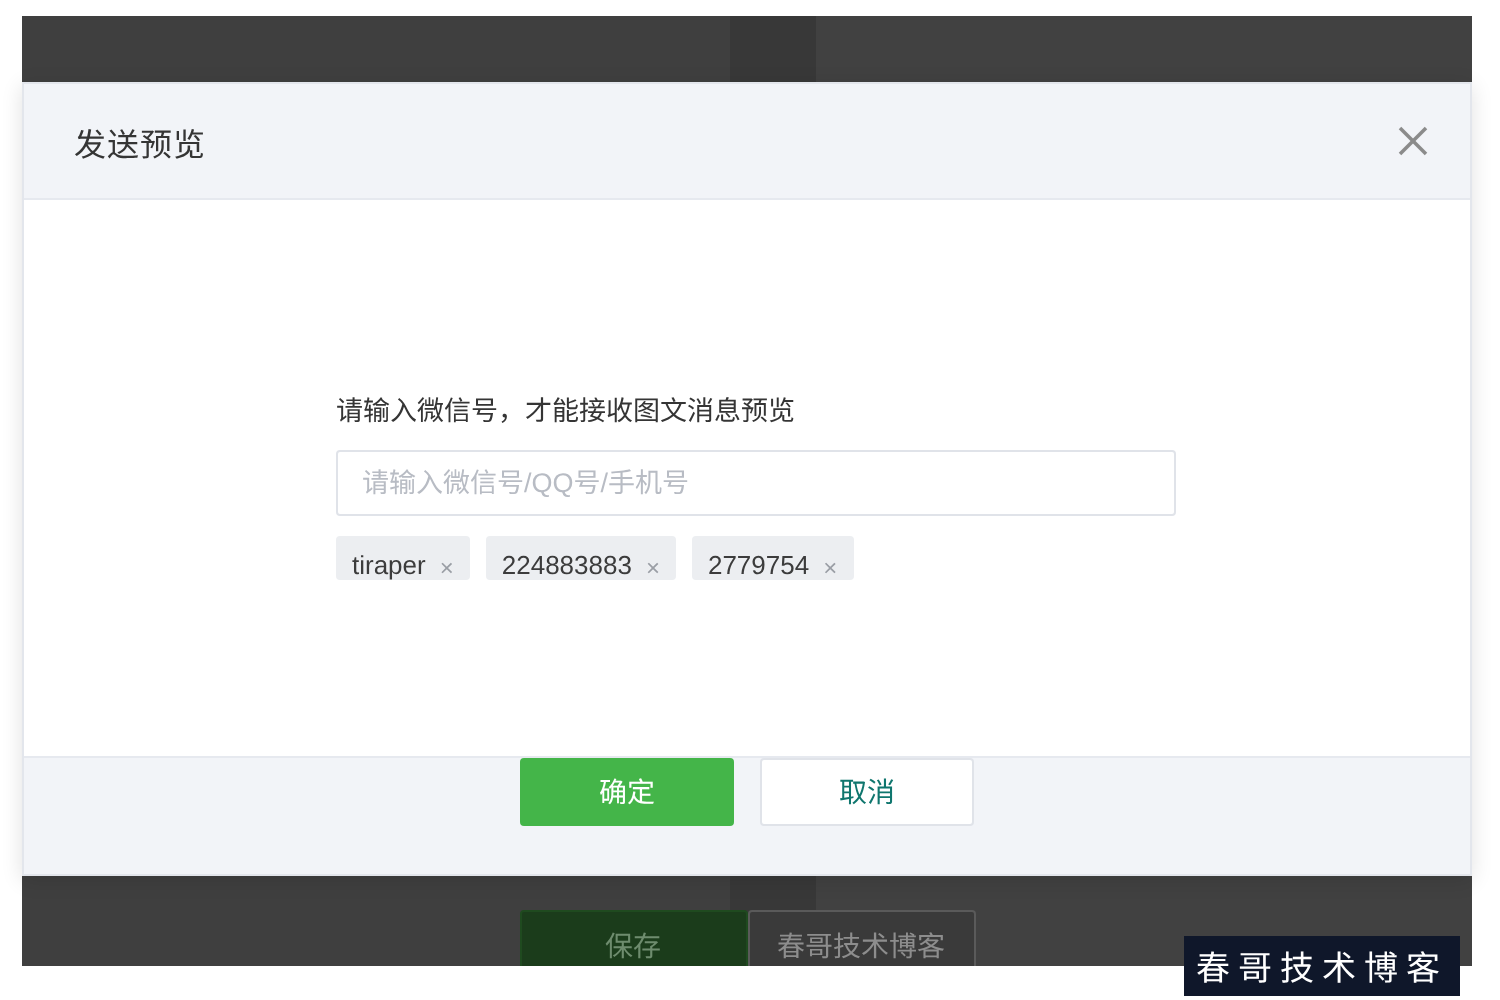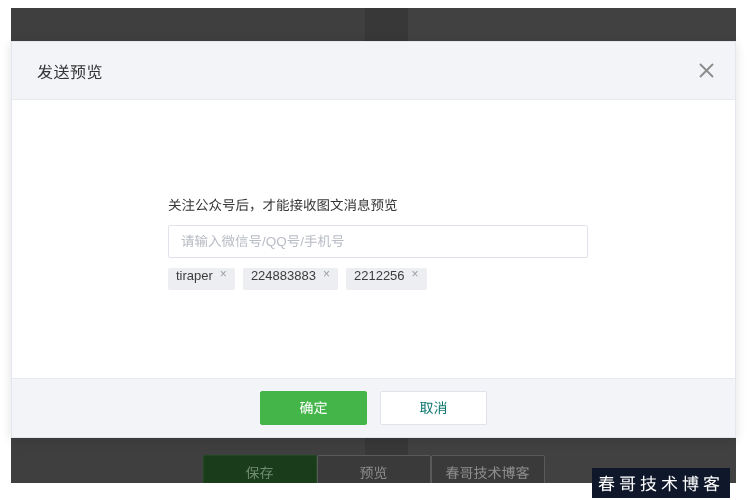--- a/index.html
+++ b/index.html
@@ -173,21 +173,21 @@
   .text-input::placeholder { color: #b8bcc4; }
 
   .tag-list {
     margin-top: 10px;
     display: flex;
     flex-wrap: wrap;
     gap: 8px;
   }
   .tag {
     display: inline-flex;
-    align-items: flex-start;
+    align-items: flex-end;
     height: 22px;
     padding: 0 8px;
     background: #eceef1;
     border-radius: 2px;
     font-size: 13px;
     color: #3c3c3c;
     user-select: none;
   }
   .tag-label { margin-right: 7px; }
   .tag-remove {
@@ -196,21 +196,20 @@
     cursor: pointer;
     line-height: 1;
   }
 
   .dialog-footer {
     flex: 0 0 58px;
     height: 58px;
     background: #f2f4f8;
     border-top: 1px solid #e6e9ef;
     display: flex;
-    align-items: center;
     justify-content: center;
     gap: 13px;
   }
   .btn {
     box-sizing: border-box;
     min-width: 107px;
     height: 34px;
     line-height: 32px;
     padding: 0 14px;
     text-align: center;
@@ -254,59 +253,58 @@
   <div class="page-canvas"></div>
 
   <div class="overlay-tint">
     <div class="tint-col-a"></div>
     <div class="tint-col-b"></div>
     <div class="tint-col-c"></div>
   </div>
 
   <div class="page-actionbar">
     <div class="page-btn primary">保存</div>
-    <div class="page-btn">预览</div>
     <div class="page-btn">春哥技术博客</div>
   </div>
 
 </div>
 
 <div class="dialog">
 
   <div class="dialog-header">
     <div class="dialog-title">发送预览</div>
     <div class="dialog-close">
       <svg width="17" height="17" viewBox="0 0 17 17" aria-hidden="true">
         <line x1="2" y1="2" x2="15" y2="15" stroke="#8b8b8b" stroke-width="1.8"></line>
         <line x1="15" y1="2" x2="2" y2="15" stroke="#8b8b8b" stroke-width="1.8"></line>
       </svg>
     </div>
   </div>
 
   <div class="dialog-body">
     <div class="form-block">
 
-      <div class="form-label">关注公众号后，才能接收图文消息预览</div>
+      <div class="form-label">请输入微信号，才能接收图文消息预览</div>
 
       <input class="text-input" type="text" placeholder="请输入微信号/QQ号/手机号" style="">
 
       <div class="tag-list">
 
         <span class="tag">
           <span class="tag-label">tiraper</span>
           <span class="tag-remove">×</span>
         </span>
 
         <span class="tag">
           <span class="tag-label">224883883</span>
           <span class="tag-remove">×</span>
         </span>
 
         <span class="tag">
-          <span class="tag-label">2212256</span>
+          <span class="tag-label">2779754</span>
           <span class="tag-remove">×</span>
         </span>
 
       </div>
     </div>
   </div>
 
   <div class="dialog-footer">
     <div class="btn btn-primary">确定</div>
     <div class="btn btn-default">取消</div>

